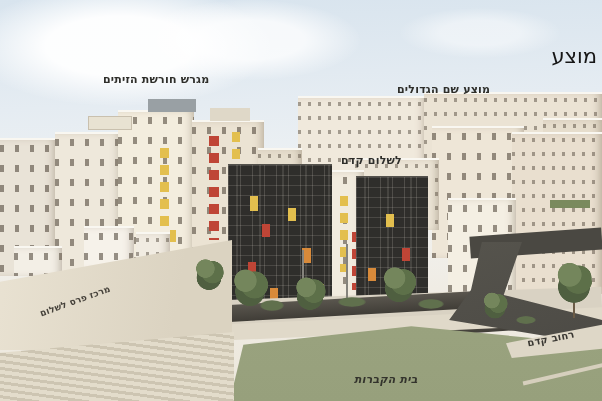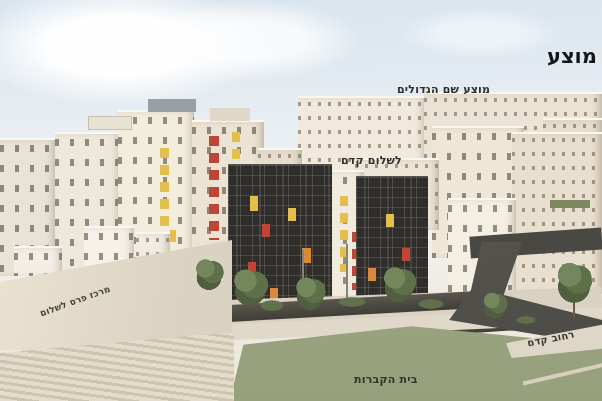--- a/index.html
+++ b/index.html
@@ -24,21 +24,21 @@
   .stack-y{background:repeating-linear-gradient(180deg,var(--accent-yellow,#e3bf4e) 0 10px,transparent 10px 17px);}
   .stack-r{background:repeating-linear-gradient(180deg,var(--accent-red,#bf4536) 0 10px,transparent 10px 17px);}
   .tree{border-radius:50%;background:radial-gradient(circle at 38% 35%,#74865c 0 30%,transparent 32%),
     radial-gradient(circle at 62% 45%,#5d7049 0 40%,transparent 42%),
     radial-gradient(circle at 50% 60%,var(--tree-green,#4f5f40) 0 46%,transparent 48%),
     radial-gradient(circle,#566747 0 48%,transparent 50%);}
   .trunk{position:absolute;width:2px;background:#6b5b46;}
   .bush{border-radius:50%;background:radial-gradient(ellipse,#60704d 0 60%,rgba(96,112,77,0) 75%);}
   .pole{background:#85837c;width:2px;}
   .lbl{color:#2e2e2a;font-size:11px;font-weight:600;white-space:nowrap;letter-spacing:.2px;}
-  .title{font-size:21px;font-weight:700;color:#161616;white-space:nowrap;}
+  .title{font-size:21px;font-weight:400;color:#161616;white-space:nowrap;}
 </style>
 </head>
 <body>
 
 <div id="scene">
 
   <div class="abs sky"></div>
   <div class="abs cloud" style="left:-30px;top:-14px;width:300px;height:120px;"></div>
   <div class="abs cloud" style="left:140px;top:0;width:220px;height:80px;opacity:.8;"></div>
   <div class="abs cloud" style="left:400px;top:8px;width:160px;height:50px;opacity:.5;"></div>
@@ -128,19 +128,20 @@
   <div class="abs tree" style="left:381px;top:264px;width:36px;height:40px;"></div>
   <div class="abs tree" style="left:482px;top:290px;width:26px;height:30px;"></div>
   <div class="abs trunk" style="left:573px;top:300px;height:18px;"></div>
   <div class="abs tree" style="left:556px;top:258px;width:36px;height:48px;"></div>
   <div class="abs bush" style="left:260px;top:300px;width:24px;height:11px;"></div>
   <div class="abs bush" style="left:338px;top:297px;width:28px;height:10px;"></div>
   <div class="abs bush" style="left:418px;top:299px;width:26px;height:10px;"></div>
   <div class="abs bush" style="left:516px;top:316px;width:20px;height:8px;"></div>
 
   <div class="abs title" dir="rtl" style="right:5px;top:44px;">מוצע</div>
+  <div class="abs lbl" dir="rtl" style="left:103px;top:73px;">מגרש חורשת הזיתים</div>
   <div class="abs lbl" dir="rtl" style="left:397px;top:83px;">מוצע שם הגדולים</div>
   <div class="abs lbl" dir="rtl" style="left:341px;top:154px;">לשלום קדם</div>
   <div class="abs lbl" dir="rtl" style="left:38px;top:296px;font-size:9px;color:#45413a;transform:rotate(-20deg);">מרכז פרס לשלום</div>
   <div class="abs lbl" dir="rtl" style="left:527px;top:333px;font-size:10px;color:#3a3833;transform:rotate(-11deg);">רחוב קדם</div>
-  <div class="abs lbl" dir="rtl" style="left:354px;top:373px;color:#33332c;">בית הקברות</div>
+  <div class="abs lbl" dir="rtl" style="left:354px;top:373px;color:#33332c;font-style:italic;">בית הקברות</div>
 
 </div>
 
 </body></html>

